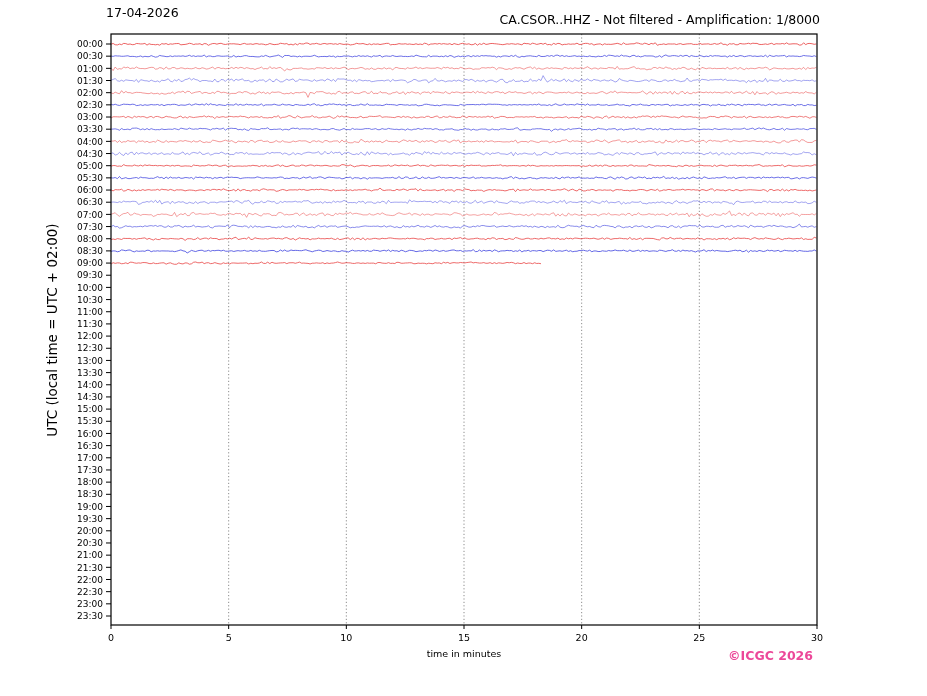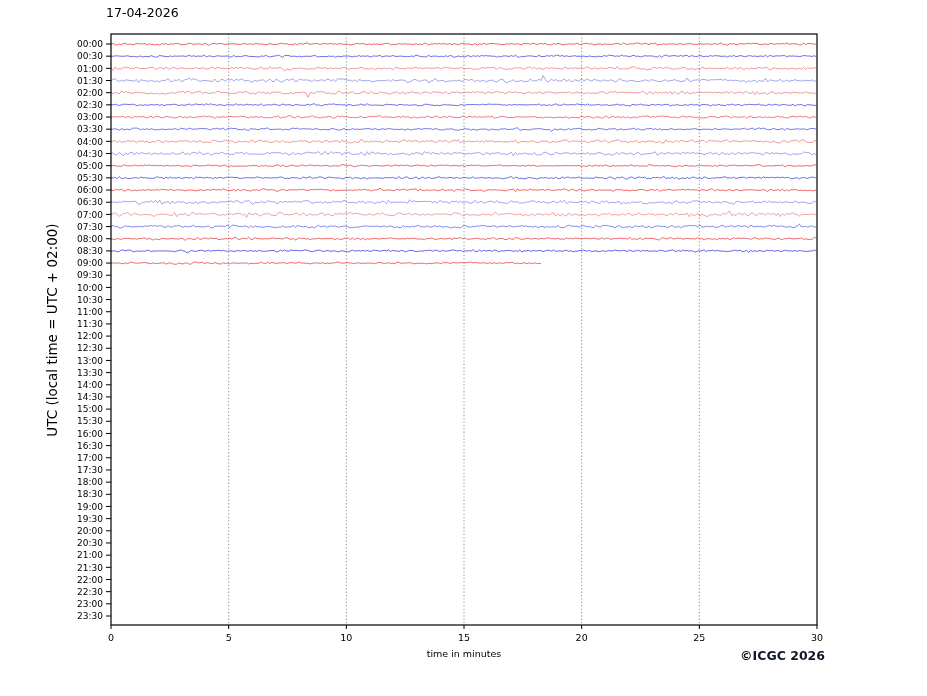--- a/index.html
+++ b/index.html
@@ -42,39 +42,40 @@
     position: absolute;
     left: 111px;
     top: 648px;
     width: 706px;
     text-align: center;
     font-size: 9.5px;
     color: #000;
   }
   .copyright {
     position: absolute;
-    right: 102px;
+    right: 114px;
     top: 648px;
     font-size: 12.5px;
     font-weight: bold;
-    color: #0f172a;
+    color: #ec4899;
     white-space: nowrap;
   }
   #chart-svg {
     position: absolute;
     left: 0;
     top: 0;
     font-family: "DejaVu Sans", sans-serif;
   }
 </style>
 </head>
 <body>
 
 <div class="page">
   <div class="title-left">17-04-2026</div>
+  <div class="title-right">CA.CSOR..HHZ - Not filtered - Amplification: 1/8000</div>
   <div class="ylabel">UTC (local time = UTC + 02:00)</div>
   <svg id="chart-svg" width="927" height="696" viewBox="0 0 927 696">
       <line x1="228.66666666666666" y1="34" x2="228.66666666666666" y2="625" stroke="#808080" stroke-width="0.9" stroke-dasharray="1.2 2.2"></line>
       <line x1="346.3333333333333" y1="34" x2="346.3333333333333" y2="625" stroke="#808080" stroke-width="0.9" stroke-dasharray="1.2 2.2"></line>
       <line x1="464" y1="34" x2="464" y2="625" stroke="#808080" stroke-width="0.9" stroke-dasharray="1.2 2.2"></line>
       <line x1="581.6666666666666" y1="34" x2="581.6666666666666" y2="625" stroke="#808080" stroke-width="0.9" stroke-dasharray="1.2 2.2"></line>
       <line x1="699.3333333333334" y1="34" x2="699.3333333333334" y2="625" stroke="#808080" stroke-width="0.9" stroke-dasharray="1.2 2.2"></line>
       <polyline points="111.0,44.26 113.1,43.46 115.2,44.74 117.4,44.93 119.5,44.05 121.6,44.67 123.7,43.39 125.8,43.65 127.9,44.38 130.1,43.99 132.2,44.70 134.3,44.52 136.4,43.51 138.5,43.64 140.7,43.98 142.8,43.88 144.9,43.41 147.0,45.13 149.1,43.76 151.2,44.45 153.4,44.49 155.5,44.81 157.6,44.41 159.7,45.16 161.8,43.64 164.0,44.10 166.1,43.57 168.2,44.58 170.3,43.88 172.4,44.16 174.5,43.71 176.7,43.55 178.8,43.52 180.9,44.85 183.0,44.57 185.1,44.43 187.2,44.00 189.4,43.28 191.5,43.66 193.6,44.54 195.7,44.00 197.8,44.10 200.0,43.72 202.1,44.89 204.2,43.59 206.3,43.77 208.4,45.29 210.5,44.28 212.7,43.55 214.8,43.53 216.9,44.15 219.0,43.56 221.1,43.29 223.3,44.15 225.4,44.46 227.5,44.04 229.6,43.74 231.7,43.88 233.8,43.78 236.0,44.05 238.1,44.15 240.2,44.65 242.3,43.88 244.4,43.36 246.6,44.20 248.7,44.14 250.8,43.88 252.9,44.40 255.0,43.77 257.1,43.63 259.3,44.26 261.4,43.96 263.5,44.26 265.6,44.84 267.7,44.44 269.8,43.51 272.0,44.16 274.1,44.63 276.2,44.43 278.3,44.23 280.4,43.27 282.6,43.58 284.7,43.97 286.8,43.59 288.9,44.86 291.0,44.15 293.1,44.99 295.3,43.69 297.4,44.87 299.5,43.44 301.6,43.94 303.7,43.93 305.9,43.01 308.0,43.16 310.1,44.46 312.2,43.81 314.3,43.87 316.4,43.30 318.6,44.00 320.7,44.41 322.8,43.68 324.9,43.46 327.0,44.15 329.2,43.70 331.3,43.66 333.4,44.18 335.5,43.77 337.6,44.39 339.7,43.52 341.9,44.08 344.0,44.45 346.1,44.07 348.2,44.20 350.3,44.96 352.5,44.62 354.6,44.16 356.7,43.27 358.8,43.87 360.9,43.83 363.0,43.51 365.2,44.18 367.3,44.67 369.4,43.85 371.5,44.71 373.6,43.87 375.7,44.27 377.9,43.94 380.0,44.54 382.1,44.15 384.2,43.80 386.3,43.39 388.5,43.37 390.6,44.87 392.7,44.48 394.8,44.56 396.9,44.26 399.0,43.62 401.2,44.03 403.3,44.04 405.4,43.75 407.5,44.30 409.6,43.99 411.8,44.36 413.9,44.48 416.0,43.78 418.1,44.49 420.2,44.06 422.3,44.58 424.5,43.19 426.6,43.70 428.7,44.94 430.8,43.99 432.9,44.01 435.1,43.61 437.2,44.08 439.3,43.48 441.4,44.14 443.5,43.62 445.6,43.96 447.8,44.23 449.9,43.66 452.0,44.75 454.1,43.54 456.2,44.18 458.4,44.59 460.5,43.76 462.6,43.33 464.7,43.85 466.8,44.26 468.9,43.79 471.1,44.76 473.2,44.60 475.3,43.44 477.4,45.18 479.5,43.72 481.6,44.47 483.8,43.18 485.9,44.41 488.0,44.14 490.1,43.60 492.2,43.46 494.4,43.70 496.5,43.90 498.6,44.15 500.7,44.44 502.8,44.70 504.9,44.33 507.1,43.80 509.2,44.16 511.3,43.68 513.4,43.92 515.5,44.30 517.7,43.76 519.8,44.27 521.9,44.81 524.0,43.18 526.1,43.67 528.2,43.64 530.4,44.37 532.5,43.18 534.6,43.66 536.7,44.40 538.8,43.98 541.0,43.39 543.1,44.23 545.2,43.21 547.3,44.70 549.4,44.44 551.5,45.01 553.7,43.35 555.8,44.37 557.9,43.33 560.0,43.67 562.1,44.94 564.3,44.32 566.4,44.38 568.5,43.86 570.6,44.27 572.7,44.00 574.8,44.08 577.0,43.18 579.1,44.44 581.2,44.46 583.3,43.68 585.4,43.37 587.5,43.40 589.7,44.18 591.8,43.67 593.9,45.09 596.0,44.31 598.1,44.05 600.3,43.87 602.4,44.99 604.5,43.79 606.6,44.36 608.7,44.23 610.8,44.40 613.0,44.11 615.1,43.79 617.2,43.29 619.3,43.89 621.4,44.67 623.6,42.87 625.7,44.27 627.8,44.26 629.9,43.96 632.0,43.82 634.1,43.81 636.3,42.89 638.4,43.18 640.5,43.92 642.6,44.22 644.7,43.16 646.9,43.77 649.0,44.69 651.1,43.38 653.2,44.00 655.3,42.80 657.4,45.29 659.6,44.41 661.7,44.40 663.8,43.87 665.9,44.56 668.0,43.92 670.2,43.99 672.3,44.04 674.4,43.92 676.5,44.53 678.6,43.93 680.7,43.65 682.9,44.54 685.0,44.21 687.1,43.89 689.2,43.80 691.3,43.68 693.4,44.43 695.6,44.37 697.7,44.39 699.8,43.24 701.9,44.33 704.0,44.04 706.2,44.01 708.3,43.83 710.4,44.44 712.5,44.16 714.6,43.47 716.7,44.25 718.9,43.95 721.0,42.78 723.1,44.44 725.2,44.24 727.3,45.23 729.5,43.71 731.6,44.09 733.7,43.63 735.8,44.78 737.9,44.72 740.0,43.44 742.2,43.89 744.3,43.99 746.4,43.72 748.5,43.26 750.6,43.94 752.8,43.21 754.9,43.43 757.0,43.40 759.1,44.37 761.2,44.53 763.3,44.32 765.5,43.94 767.6,44.44 769.7,43.80 771.8,43.28 773.9,44.58 776.1,43.72 778.2,43.87 780.3,43.93 782.4,43.51 784.5,44.02 786.6,42.87 788.8,44.17 790.9,44.00 793.0,43.79 795.1,43.82 797.2,43.90 799.3,45.07 801.5,44.97 803.6,42.81 805.7,44.60 807.8,43.54 809.9,43.43 812.1,43.75 814.2,44.29 816.3,43.96" fill="none" stroke="#e63030" stroke-width="0.9" opacity="0.85"></polyline>
       <polyline points="111.0,56.07 113.1,56.36 115.2,55.79 117.4,55.97 119.5,56.00 121.6,56.31 123.7,56.25 125.8,56.01 127.9,55.79 130.1,56.52 132.2,56.37 134.3,56.49 136.4,56.88 138.5,56.54 140.7,55.98 142.8,57.00 144.9,56.31 147.0,56.66 149.1,56.68 151.2,55.60 153.4,56.46 155.5,57.17 157.6,56.77 159.7,55.45 161.8,55.94 164.0,56.18 166.1,56.61 168.2,56.65 170.3,55.88 172.4,56.61 174.5,55.99 176.7,56.21 178.8,56.00 180.9,56.24 183.0,55.83 185.1,56.41 187.2,56.09 189.4,55.28 191.5,56.37 193.6,55.77 195.7,56.52 197.8,56.00 200.0,56.22 202.1,56.20 204.2,55.05 206.3,56.91 208.4,56.06 210.5,56.02 212.7,56.66 214.8,56.55 216.9,55.89 219.0,55.87 221.1,56.23 223.3,56.26 225.4,56.13 227.5,55.94 229.6,56.91 231.7,56.80 233.8,55.46 236.0,57.09 238.1,56.24 240.2,56.63 242.3,56.29 244.4,55.67 246.6,55.67 248.7,56.34 250.8,56.50 252.9,56.44 255.0,56.74 257.1,56.86 259.3,56.87 261.4,55.94 263.5,56.43 265.6,55.36 267.7,56.19 269.8,56.98 272.0,56.47 274.1,56.07 276.2,55.77 278.3,55.02 280.4,56.16 282.6,57.36 284.7,55.44 286.8,55.52 288.9,55.47 291.0,56.51 293.1,56.12 295.3,56.30 297.4,56.89 299.5,56.11 301.6,56.90 303.7,56.31 305.9,56.23 308.0,56.28 310.1,56.44 312.2,56.09 314.3,55.24 316.4,56.18 318.6,56.93 320.7,56.52 322.8,56.53 324.9,56.42 327.0,56.71 329.2,55.97 331.3,56.53 333.4,56.08 335.5,57.26 337.6,56.21 339.7,56.62 341.9,56.53 344.0,55.88 346.1,56.27 348.2,55.93 350.3,56.39 352.5,56.89 354.6,56.18 356.7,56.47 358.8,55.53 360.9,56.40 363.0,55.87 365.2,56.40 367.3,55.80 369.4,56.45 371.5,56.97 373.6,55.79 375.7,56.24 377.9,56.01 380.0,55.32 382.1,57.14 384.2,56.26 386.3,55.93 388.5,56.24 390.6,56.34 392.7,55.49 394.8,56.24 396.9,56.53 399.0,56.21 401.2,56.05 403.3,56.50 405.4,56.39 407.5,56.59 409.6,56.45 411.8,56.00 413.9,56.51 416.0,55.11 418.1,55.76 420.2,56.40 422.3,56.71 424.5,56.75 426.6,56.85 428.7,55.27 430.8,56.82 432.9,56.08 435.1,56.17 437.2,56.13 439.3,56.68 441.4,56.18 443.5,56.72 445.6,55.78 447.8,56.73 449.9,55.53 452.0,55.98 454.1,57.34 456.2,56.63 458.4,56.00 460.5,56.67 462.6,56.15 464.7,56.84 466.8,55.95 468.9,55.71 471.1,56.90 473.2,55.61 475.3,56.42 477.4,55.78 479.5,56.42 481.6,55.53 483.8,55.92 485.9,55.63 488.0,55.98 490.1,55.90 492.2,56.30 494.4,56.16 496.5,57.16 498.6,56.27 500.7,56.99 502.8,56.05 504.9,55.90 507.1,56.09 509.2,56.55 511.3,55.47 513.4,56.44 515.5,55.27 517.7,56.86 519.8,57.30 521.9,56.22 524.0,56.79 526.1,56.11 528.2,55.94 530.4,55.79 532.5,56.19 534.6,56.40 536.7,56.67 538.8,55.33 541.0,56.48 543.1,56.51 545.2,56.37 547.3,55.59 549.4,56.23 551.5,55.50 553.7,56.40 555.8,55.22 557.9,55.17 560.0,56.32 562.1,55.45 564.3,56.47 566.4,55.78 568.5,56.44 570.6,56.36 572.7,56.00 574.8,55.67 577.0,56.42 579.1,56.08 581.2,56.59 583.3,56.10 585.4,56.46 587.5,56.61 589.7,55.88 591.8,56.58 593.9,56.59 596.0,56.96 598.1,56.12 600.3,56.56 602.4,56.44 604.5,55.37 606.6,56.42 608.7,55.15 610.8,55.40 613.0,55.70 615.1,56.35 617.2,55.85 619.3,56.47 621.4,55.02 623.6,56.06 625.7,55.83 627.8,56.22 629.9,56.86 632.0,55.66 634.1,55.25 636.3,56.50 638.4,56.07 640.5,56.90 642.6,56.42 644.7,55.69 646.9,56.00 649.0,55.94 651.1,55.94 653.2,56.10 655.3,57.04 657.4,56.78 659.6,55.69 661.7,57.24 663.8,55.73 665.9,54.95 668.0,56.12 670.2,56.16 672.3,55.66 674.4,55.62 676.5,55.90 678.6,56.37 680.7,55.33 682.9,56.35 685.0,55.48 687.1,55.42 689.2,56.85 691.3,55.53 693.4,56.17 695.6,56.48 697.7,56.40 699.8,55.50 701.9,56.04 704.0,56.79 706.2,56.11 708.3,56.59 710.4,55.47 712.5,56.29 714.6,55.66 716.7,55.83 718.9,55.86 721.0,56.38 723.1,56.26 725.2,56.04 727.3,57.15 729.5,55.82 731.6,56.50 733.7,55.41 735.8,56.58 737.9,56.30 740.0,55.60 742.2,55.89 744.3,56.70 746.4,56.30 748.5,55.81 750.6,55.74 752.8,56.36 754.9,56.01 757.0,56.45 759.1,56.27 761.2,55.93 763.3,56.60 765.5,55.23 767.6,57.00 769.7,55.27 771.8,56.11 773.9,56.44 776.1,55.68 778.2,56.09 780.3,55.86 782.4,55.73 784.5,55.43 786.6,56.95 788.8,55.88 790.9,56.17 793.0,55.98 795.1,56.23 797.2,56.18 799.3,56.58 801.5,56.25 803.6,55.46 805.7,55.82 807.8,55.97 809.9,56.08 812.1,56.51 814.2,55.72 816.3,56.57" fill="none" stroke="#3338dd" stroke-width="0.9" opacity="0.8"></polyline>
       <polyline points="111.0,68.04 113.1,70.55 115.2,67.06 117.4,69.34 119.5,68.63 121.6,69.10 123.7,66.95 125.8,67.85 127.9,67.09 130.1,68.70 132.2,68.06 134.3,68.43 136.4,66.98 138.5,68.17 140.7,68.57 142.8,68.52 144.9,68.77 147.0,68.43 149.1,67.69 151.2,67.33 153.4,67.44 155.5,69.18 157.6,68.85 159.7,67.59 161.8,68.00 164.0,69.31 166.1,66.92 168.2,68.81 170.3,68.81 172.4,67.55 174.5,67.56 176.7,68.83 178.8,68.58 180.9,67.77 183.0,68.08 185.1,68.85 187.2,68.26 189.4,68.65 191.5,68.78 193.6,68.38 195.7,67.51 197.8,68.54 200.0,68.75 202.1,67.71 204.2,68.26 206.3,69.08 208.4,68.75 210.5,67.96 212.7,66.94 214.8,69.14 216.9,67.70 219.0,67.48 221.1,68.52 223.3,68.23 225.4,68.79 227.5,68.48 229.6,68.41 231.7,67.38 233.8,68.58 236.0,67.26 238.1,68.36 240.2,67.38 242.3,67.62 244.4,68.66 246.6,67.63 248.7,68.14 250.8,68.79 252.9,68.57 255.0,69.53 257.1,68.51 259.3,68.09 261.4,67.03 263.5,68.83 265.6,68.54 267.7,68.97 269.8,66.62 272.0,68.56 274.1,67.68 276.2,68.52 278.3,67.74 280.4,67.46 282.6,69.10 284.7,71.04 286.8,68.73 288.9,69.76 291.0,69.90 293.1,68.44 295.3,68.37 297.4,68.45 299.5,68.15 301.6,67.95 303.7,68.82 305.9,68.80 308.0,69.18 310.1,68.92 312.2,68.60 314.3,69.09 316.4,67.72 318.6,67.75 320.7,67.99 322.8,68.29 324.9,67.51 327.0,68.57 329.2,68.47 331.3,67.73 333.4,68.89 335.5,67.85 337.6,68.40 339.7,68.52 341.9,67.82 344.0,67.19 346.1,67.74 348.2,69.63 350.3,68.67 352.5,68.38 354.6,68.77 356.7,68.53 358.8,68.06 360.9,67.41 363.0,67.86 365.2,69.21 367.3,68.69 369.4,69.23 371.5,67.98 373.6,69.19 375.7,69.34 377.9,68.20 380.0,68.55 382.1,68.93 384.2,67.62 386.3,68.95 388.5,68.16 390.6,68.30 392.7,69.97 394.8,67.75 396.9,67.45 399.0,68.31 401.2,68.50 403.3,68.57 405.4,69.06 407.5,67.70 409.6,68.40 411.8,68.35 413.9,67.92 416.0,67.03 418.1,68.47 420.2,67.68 422.3,68.67 424.5,68.25 426.6,67.76 428.7,68.06 430.8,68.29 432.9,68.21 435.1,68.26 437.2,67.50 439.3,68.09 441.4,69.01 443.5,67.29 445.6,67.90 447.8,67.30 449.9,68.44 452.0,67.76 454.1,68.85 456.2,68.35 458.4,68.70 460.5,67.38 462.6,68.00 464.7,68.88 466.8,68.69 468.9,68.18 471.1,68.43 473.2,69.44 475.3,68.95 477.4,69.04 479.5,69.00 481.6,67.77 483.8,67.74 485.9,68.10 488.0,67.55 490.1,67.94 492.2,67.18 494.4,67.77 496.5,69.62 498.6,67.78 500.7,67.91 502.8,68.30 504.9,69.21 507.1,69.40 509.2,68.61 511.3,69.34 513.4,68.34 515.5,67.60 517.7,68.02 519.8,67.65 521.9,68.44 524.0,69.24 526.1,68.12 528.2,67.45 530.4,66.94 532.5,68.64 534.6,67.21 536.7,69.18 538.8,68.06 541.0,68.97 543.1,69.14 545.2,68.38 547.3,67.74 549.4,68.54 551.5,67.79 553.7,68.36 555.8,68.18 557.9,68.46 560.0,68.71 562.1,69.22 564.3,67.55 566.4,67.76 568.5,68.70 570.6,67.91 572.7,68.82 574.8,67.75 577.0,68.33 579.1,68.39 581.2,67.45 583.3,68.61 585.4,67.78 587.5,66.74 589.7,68.15 591.8,69.09 593.9,68.05 596.0,68.11 598.1,69.19 600.3,67.94 602.4,68.27 604.5,68.47 606.6,68.52 608.7,67.47 610.8,67.79 613.0,67.81 615.1,69.09 617.2,66.44 619.3,69.16 621.4,68.72 623.6,68.97 625.7,68.68 627.8,68.74 629.9,67.97 632.0,67.22 634.1,66.62 636.3,68.53 638.4,68.18 640.5,69.03 642.6,68.83 644.7,68.84 646.9,69.90 649.0,69.19 651.1,69.31 653.2,67.64 655.3,67.43 657.4,68.45 659.6,67.37 661.7,68.11 663.8,68.47 665.9,66.94 668.0,68.04 670.2,68.09 672.3,69.48 674.4,68.54 676.5,69.28 678.6,68.12 680.7,68.49 682.9,67.25 685.0,67.71 687.1,69.16 689.2,69.27 691.3,68.14 693.4,69.17 695.6,69.71 697.7,68.11 699.8,69.81 701.9,67.41 704.0,67.98 706.2,68.78 708.3,68.15 710.4,68.05 712.5,68.66 714.6,68.28 716.7,68.65 718.9,68.44 721.0,68.55 723.1,68.21 725.2,68.89 727.3,67.40 729.5,68.85 731.6,68.84 733.7,68.09 735.8,67.64 737.9,69.28 740.0,67.42 742.2,68.69 744.3,69.62 746.4,68.20 748.5,68.93 750.6,68.28 752.8,68.41 754.9,68.76 757.0,68.16 759.1,67.48 761.2,68.06 763.3,68.05 765.5,67.22 767.6,68.01 769.7,69.91 771.8,68.88 773.9,67.91 776.1,68.23 778.2,68.66 780.3,68.70 782.4,68.91 784.5,68.26 786.6,68.85 788.8,68.92 790.9,68.66 793.0,68.30 795.1,69.09 797.2,68.98 799.3,68.21 801.5,69.18 803.6,67.36 805.7,69.56 807.8,67.59 809.9,68.63 812.1,68.04 814.2,68.22 816.3,67.38" fill="none" stroke="#e63030" stroke-width="0.9" opacity="0.55"></polyline>

